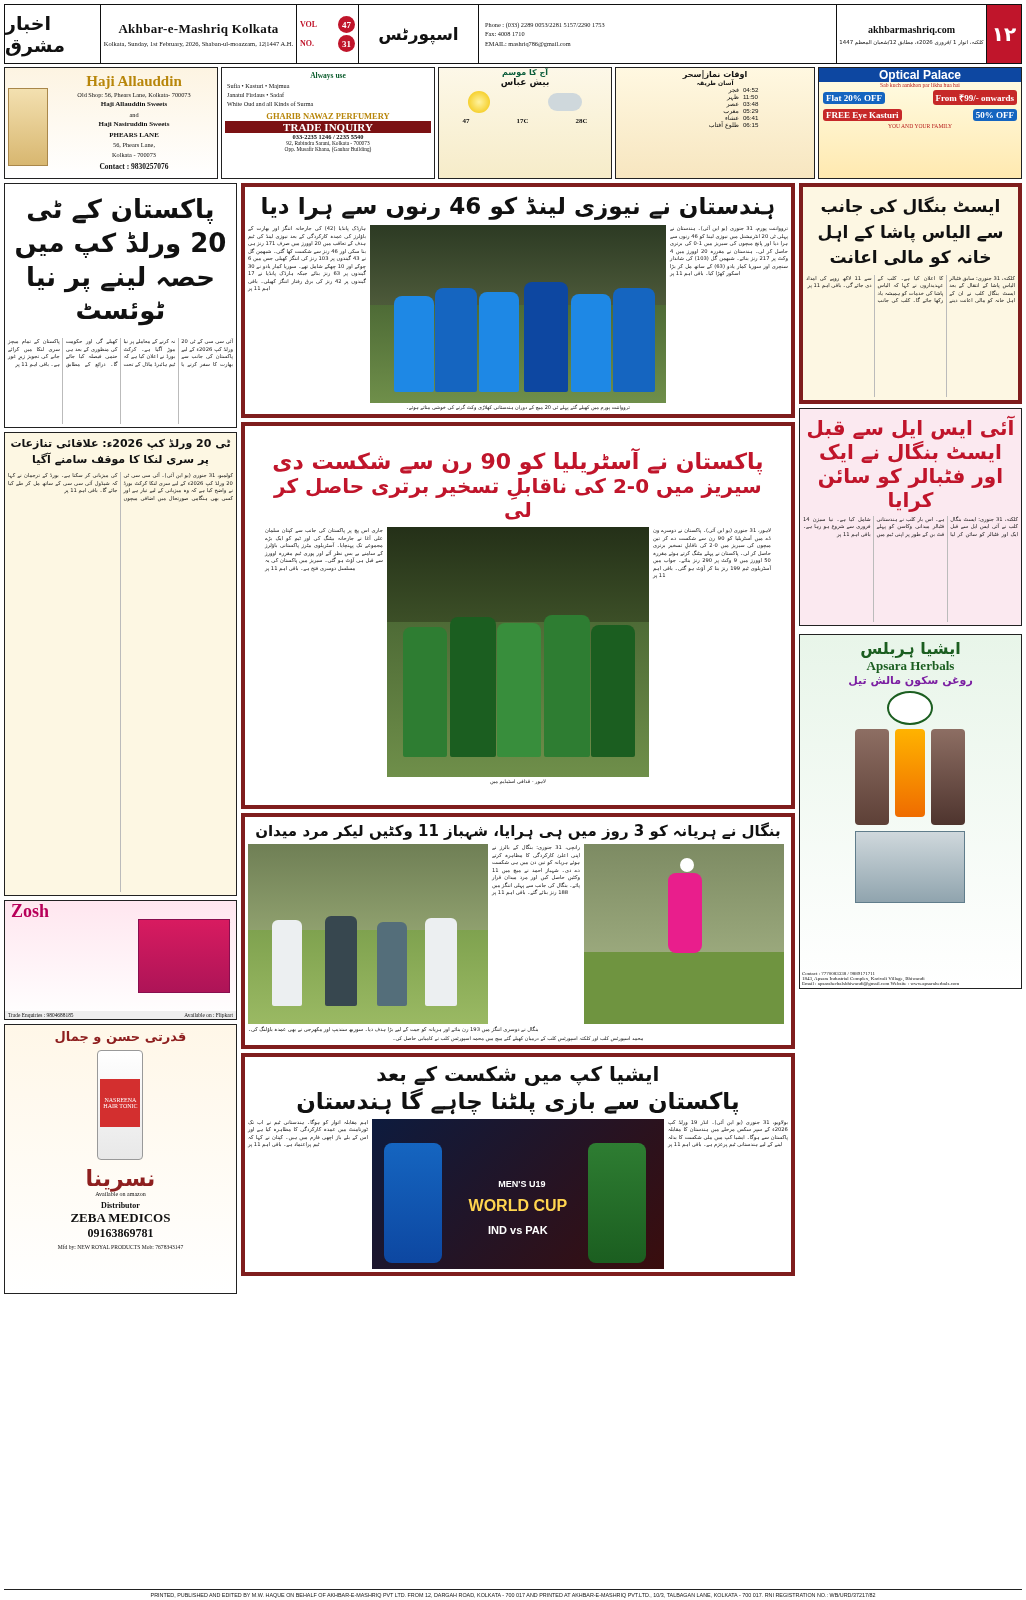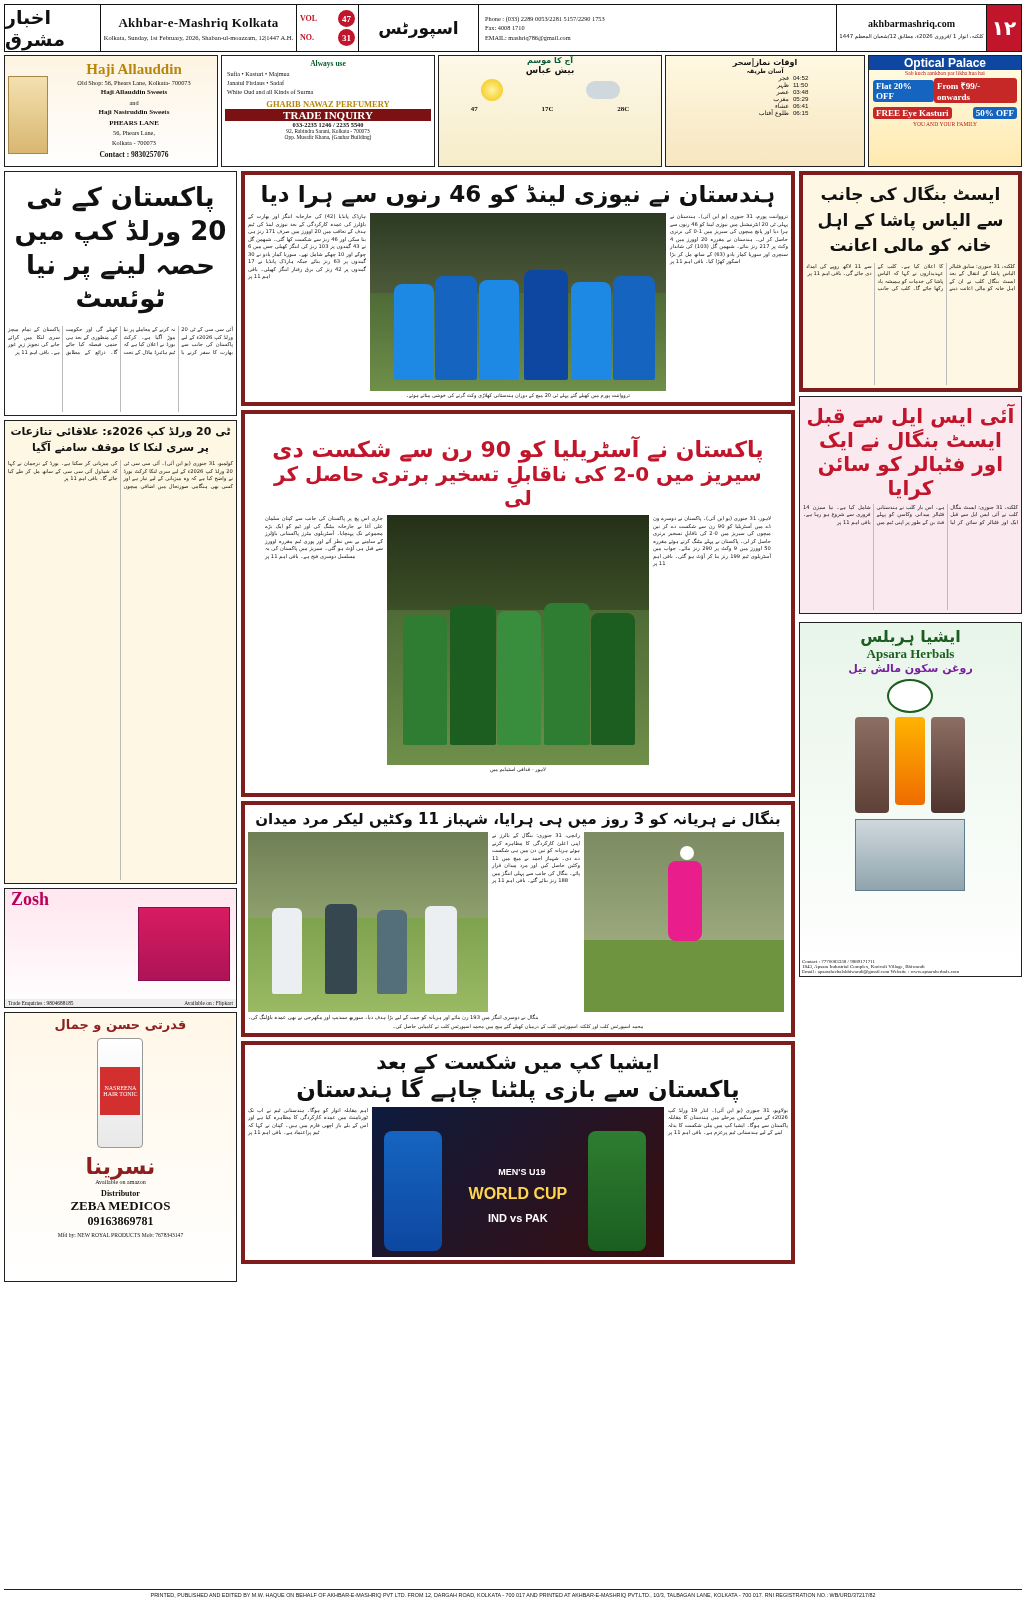--- a/index.html
+++ b/index.html
@@ -14,21 +14,21 @@
   .page { position:relative; width:1026px; height:1600px; padding:4px; }
   .box { border:4px solid #7f1d1d; background:#fff; }
   .urdu { font-family:"DejaVu Sans", sans-serif; }
   .tiny { font-size:5.2px; line-height:1.45; text-align:justify; }
   .photo { background:#8a8f84; position:relative; overflow:hidden; }
   .photo .sky { position:absolute; left:0; right:0; top:0; height:45%; background:linear-gradient(#2c3a23,#4d5a3a); }
   .photo .ground { position:absolute; left:0; right:0; bottom:0; height:55%; background:linear-gradient(#4e6b36,#6f8f4a); }
   .cap { font-size:5px; text-align:center; padding:1px; }
 
   
-  .masthead { display:flex; align-items:stretch; height:48px; border:1px solid #111; }
+  .masthead { display:flex; align-items:stretch; height:60px; border:1px solid #111; }
   .mh-logo { width:96px; border-right:1px solid #111; display:flex; align-items:center; justify-content:center; background:#fff; }
   .mh-logo .ar { font-size:19px; font-weight:bold; color:#111; font-family:"DejaVu Sans", sans-serif; }
   .mh-name { width:196px; border-right:1px solid #111; display:flex; flex-direction:column; align-items:center; justify-content:center; }
   .mh-name .t1 { font-size:13px; font-weight:bold; letter-spacing:.3px; }
   .mh-name .t2 { font-size:6.5px; margin-top:3px; }
   .mh-vol { width:62px; border-right:1px solid #111; display:flex; flex-direction:column; justify-content:center; gap:2px; padding:2px 3px; }
   .mh-vol .row { display:flex; align-items:center; justify-content:space-between; }
   .mh-vol .lbl { font-size:8px; font-weight:bold; color:#c0152b; }
   .mh-vol .val { font-size:9px; font-weight:bold; color:#fff; background:#c0152b; border-radius:50%; width:17px; height:17px; display:flex; align-items:center; justify-content:center; }
   .mh-sports { width:120px; border-right:1px solid #111; display:flex; align-items:center; justify-content:center; font-size:17px; font-weight:bold; font-family:"DejaVu Sans", sans-serif; }
@@ -50,21 +50,21 @@
   .ad-salma { width:214px; background:#fff; display:flex; }
   .ad-salma .left { width:78px; background:linear-gradient(#f7f1dd,#e9dcb6); border-right:1px solid #caa; display:flex; align-items:center; justify-content:center; }
   .ad-salma .left .pk { width:54px; height:86px; background:linear-gradient(#1b5e20,#43a047); border:1px solid #0b3d10; color:#fff; font-size:7px; display:flex; align-items:center; justify-content:center; text-align:center; }
   .ad-salma .right { flex:1; padding:3px; }
   .ad-salma .aw { color:#0a5c2c; font-size:7.5px; font-weight:bold; text-align:center; }
   .ad-salma li { font-size:6.2px; margin-left:-16px; line-height:1.45; }
   .ad-salma .gn { color:#b8860b; font-size:8.5px; font-weight:bold; text-align:center; }
   .ad-salma .ti { background:#7b1113; color:#fff; font-size:11px; font-weight:bold; text-align:center; }
   .ad-salma .ph { font-size:6.4px; text-align:center; font-weight:bold; }
   .ad-salma .addr { font-size:5.4px; text-align:center; }
-  .ad-weather { width:224px; background:linear-gradient(#fdf8e8,#f6ecc9); }
+  .ad-weather { width:174px; background:linear-gradient(#fdf8e8,#f6ecc9); }
   .ad-weather .hd { font-size:8px; font-weight:bold; text-align:center; color:#0b5d3b; font-family:"DejaVu Sans", sans-serif; }
   .ad-weather .nm { font-size:9px; font-weight:bold; text-align:center; font-family:"DejaVu Sans", sans-serif; }
   .ad-weather .icons { display:flex; justify-content:space-around; align-items:center; margin-top:4px; }
   .sun { width:22px; height:22px; border-radius:50%; background:radial-gradient(#fff3a0,#f2c200); }
   .cloud { width:34px; height:18px; background:#cfd8dc; border-radius:9px; }
   .ad-weather .vals { display:flex; justify-content:space-around; font-size:7px; font-weight:bold; margin-top:4px; }
   .ad-prayer { width:200px; background:linear-gradient(#fff8e1,#f7e6c0); padding:2px 4px; }
   .ad-prayer .hd { font-size:8px; font-weight:bold; text-align:center; font-family:"DejaVu Sans", sans-serif; }
   .ad-prayer table { width:100%; border-collapse:collapse; }
   .ad-prayer td { font-size:6.2px; padding:0 2px; }

